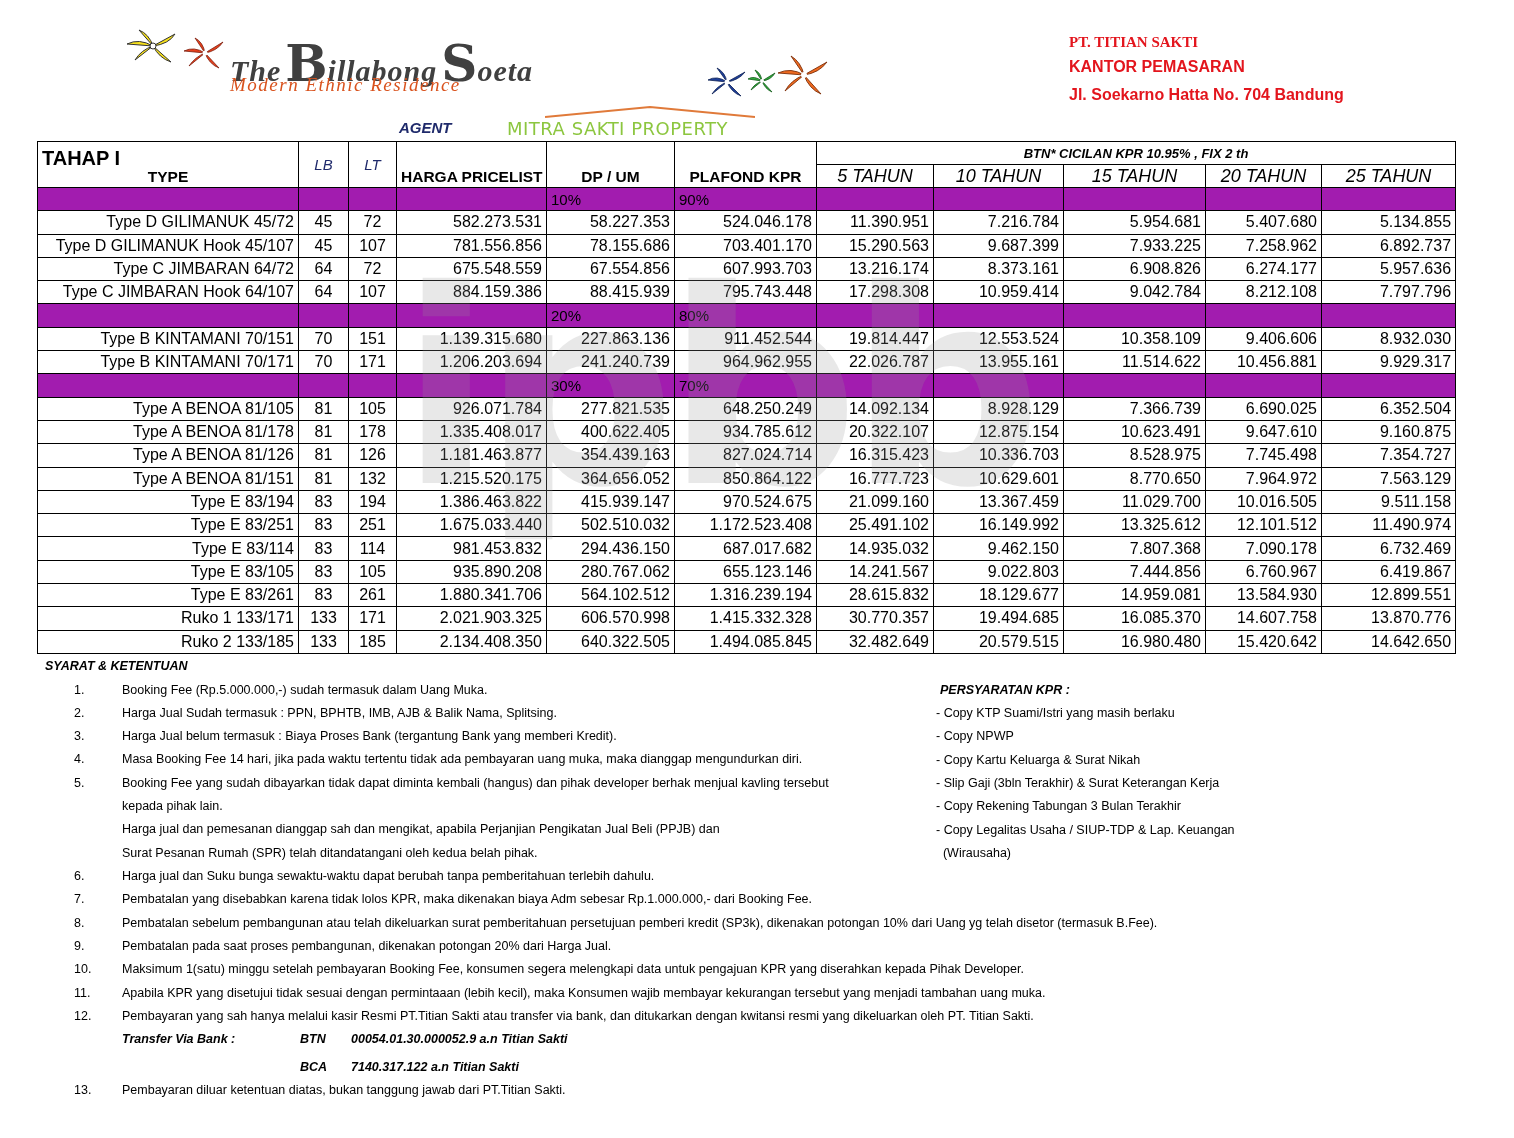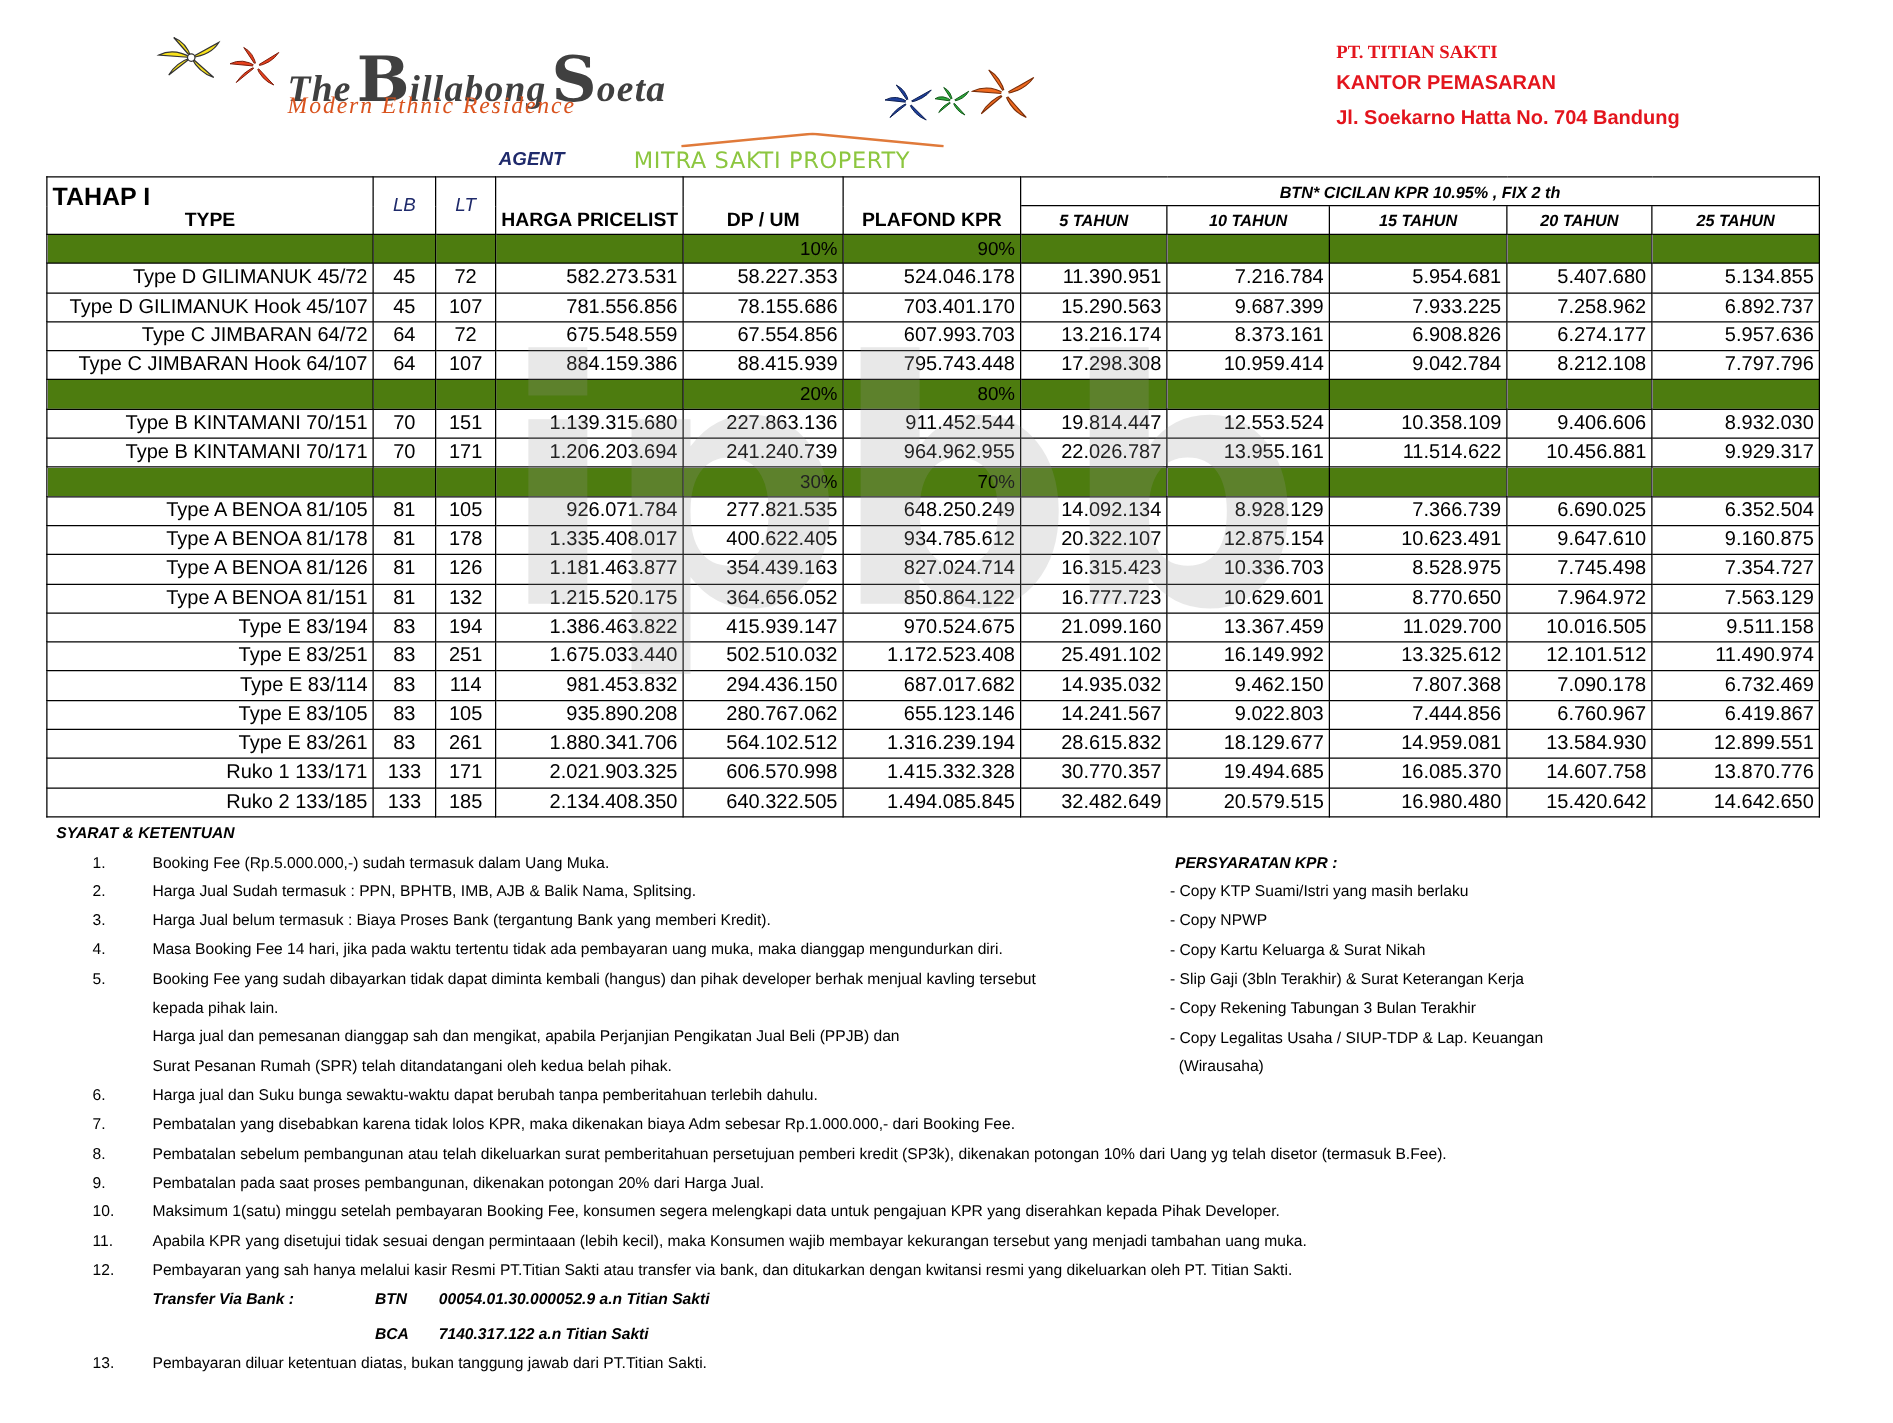--- a/index.html
+++ b/index.html
@@ -24,22 +24,22 @@
     .agent-logo { position: absolute; left: 505px; top: 106px; width: 285px; height: 34px; }
     .agent-logo .roof { position: absolute; left: 40px; top: 0; width: 210px; height: 12px; }
     .agent-logo .name { position: absolute; left: 2px; top: 12px; font-size: 18px; color: #8cc63f; letter-spacing: 0.5px; white-space: nowrap; font-family: "DejaVu Sans", sans-serif; }
 
     
     .price-table { position: absolute; left: 37px; top: 141px; width: 1418px; border-collapse: collapse; table-layout: fixed; }
     .price-table td, .price-table th { border: 1.4px solid #000; font-size: 16px; height: 23.3px; padding: 0 4px; white-space: nowrap; overflow: hidden; font-family: "Liberation Sans", sans-serif; font-weight: normal; }
     .price-table th.h { font-weight: bold; font-size: 15.5px; vertical-align: bottom; padding-bottom: 1px; }
     .price-table th.lblt { font-style: italic; color: #1f2a6b; vertical-align: top; padding-top: 14px; font-weight: normal; font-size: 15px; }
     .price-table th.btn { font-weight: bold; font-style: italic; font-size: 13px; height: 23px; margin-top: 48px; }
-    .price-table th.yr { font-weight: bold; font-style: italic; font-size: 13px; height: 23px; }
-    .price-table tr.green td { background: #4d7c0f; font-size: 15px; text-align: right; }
+    .price-table th.yr { font-weight: normal; font-style: italic; font-size: 18px; height: 23px; }
+    .price-table tr.green td { background: #a21caf; font-size: 15px; text-align: left; }
     .price-table td.num { text-align: right; }
     .price-table td.c { text-align: center; }
     .price-table td.name { text-align: right; }
 
     .watermark { position: absolute; left: 400px; top: 255px; font-size: 270px; font-weight: bold; color: rgba(150,150,150,0.22); font-family: "DejaVu Sans", sans-serif; letter-spacing: -10px; pointer-events: none; line-height: 1; }
 
     
     .terms-title { position: absolute; left: 45px; top: 659px; font-size: 12.5px; font-weight: bold; font-style: italic; }
     .term { position: absolute; font-size: 12.5px; white-space: nowrap; }
     .term .no { position: absolute; left: 0; width: 40px; }

